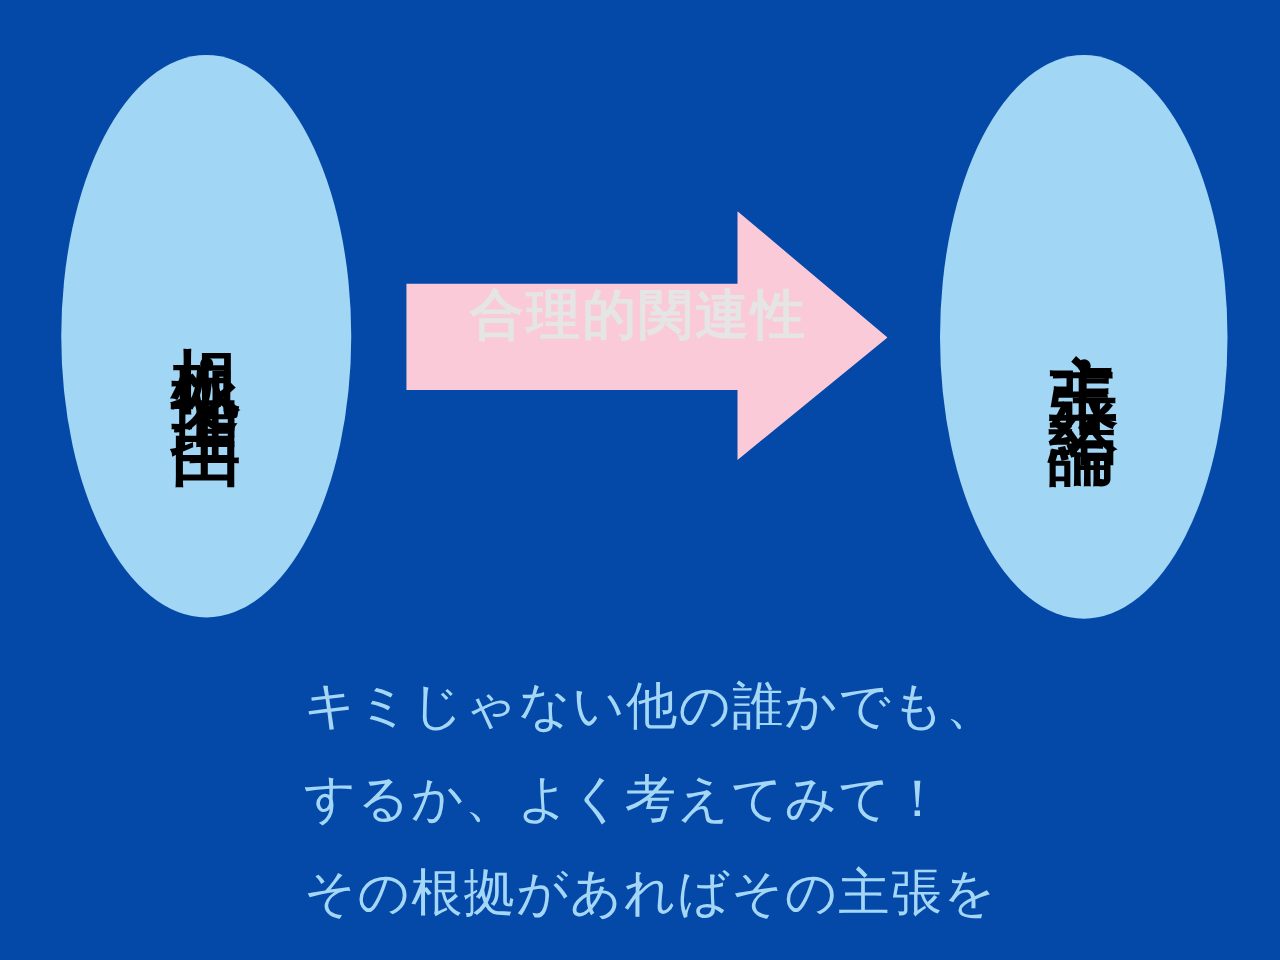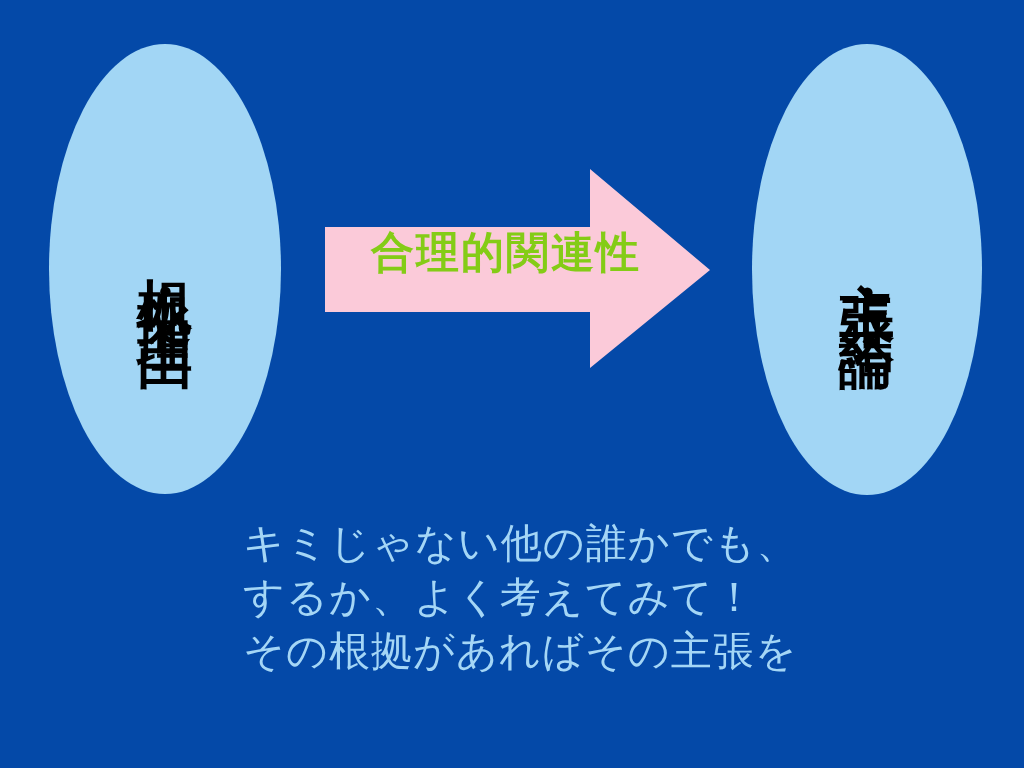--- a/index.html
+++ b/index.html
@@ -57,42 +57,43 @@
     inset: 0;
     width: 100%;
     height: 100%;
     display: block;
   }
   #arrow-label {
     position: absolute;
     left: 46px;
     top: 62px;
     width: 280px;
+    text-align: center;
     font-size: 43px;
     line-height: 1;
     font-weight: 600;
     letter-spacing: 2px;
-    color: #84cc16;
+    color: #e5e5e5;
     white-space: nowrap;
   }
 
   
   #caption {
     position: absolute;
     left: 243px;
     top: 516px;
     width: 700px;
     color: #a4d6f6;
     font-size: 41px;
     line-height: 1.32;
     letter-spacing: 1px;
     font-weight: 400;
     white-space: nowrap;
   }
-  #caption .cap-line { display: block; }
+  #caption .cap-line { display: block; margin-top: 21px; }
 </style>
 </head>
 <body>
 
 <div id="slide">
 
   <div class="ellipse" id="ellipse-left">
     <div class="vert-text">根拠・理由</div>
   </div>
 

